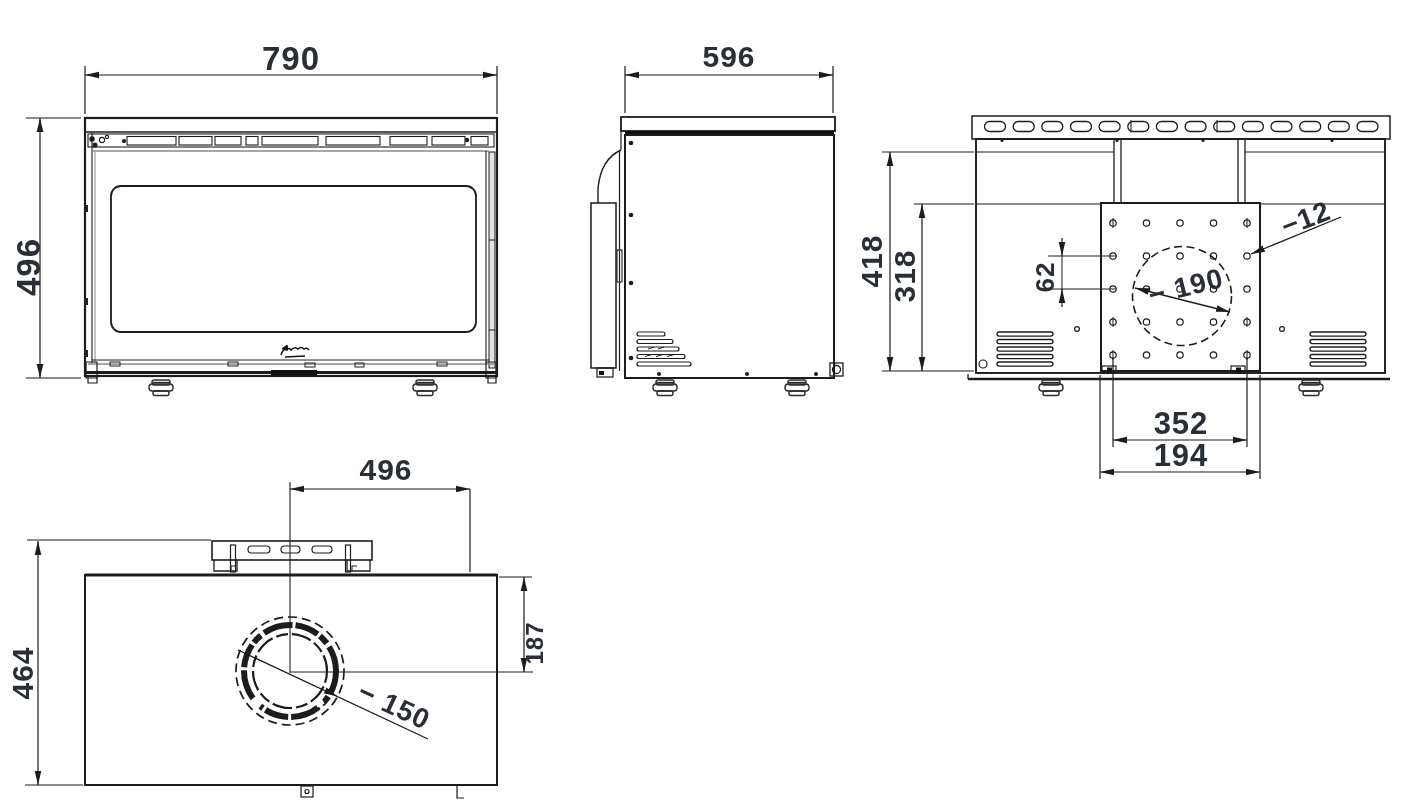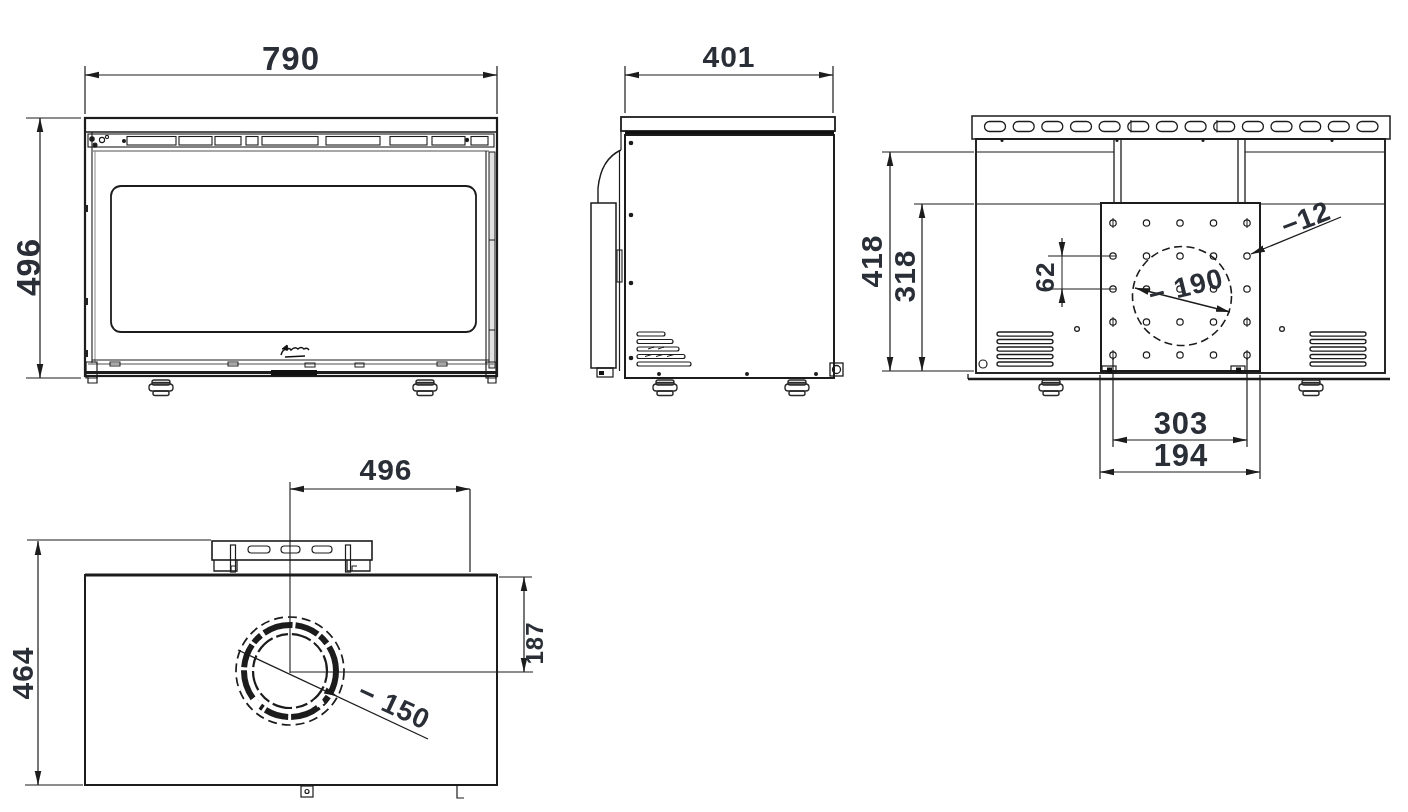--- a/index.html
+++ b/index.html
@@ -364,28 +364,28 @@
       <rect x="301" y="786" width="12" height="11"></rect>
       <circle cx="307" cy="791.5" r="2"></circle>
       <path d="M457,785 v13 h7"></path>
     </g>
   </g>
 </svg>
 
 <div class="lbl s33" style="left:291px;top:59px">790</div>
 <div class="lbl s33 r90" style="left:29px;top:267px">496</div>
 
-<div class="lbl s30" style="left:729px;top:57px">401</div>
+<div class="lbl s30" style="left:729px;top:57px">596</div>
 
 <div class="lbl s30 r90" style="left:872px;top:261px">418</div>
 <div class="lbl s30 r90" style="left:905px;top:276px">318</div>
 <div class="lbl s26 r90" style="left:1045px;top:277px">62</div>
 <div class="lbl s28 rM21" style="left:1306px;top:219px">−12</div>
 <div class="lbl s28 rM14" style="left:1186px;top:287px">− 190</div>
-<div class="lbl s31" style="left:1181px;top:424px">303</div>
+<div class="lbl s31" style="left:1181px;top:424px">352</div>
 <div class="lbl s31" style="left:1181px;top:456px">194</div>
 
 <div class="lbl s30" style="left:386px;top:470px">496</div>
 <div class="lbl s30 r90" style="left:23px;top:673px">464</div>
 <div class="lbl s24 r90" style="left:535px;top:643px">187</div>
 <div class="lbl s28 rP25" style="left:394px;top:706px">− 150</div>
 
 </div>
 
 </body></html>

